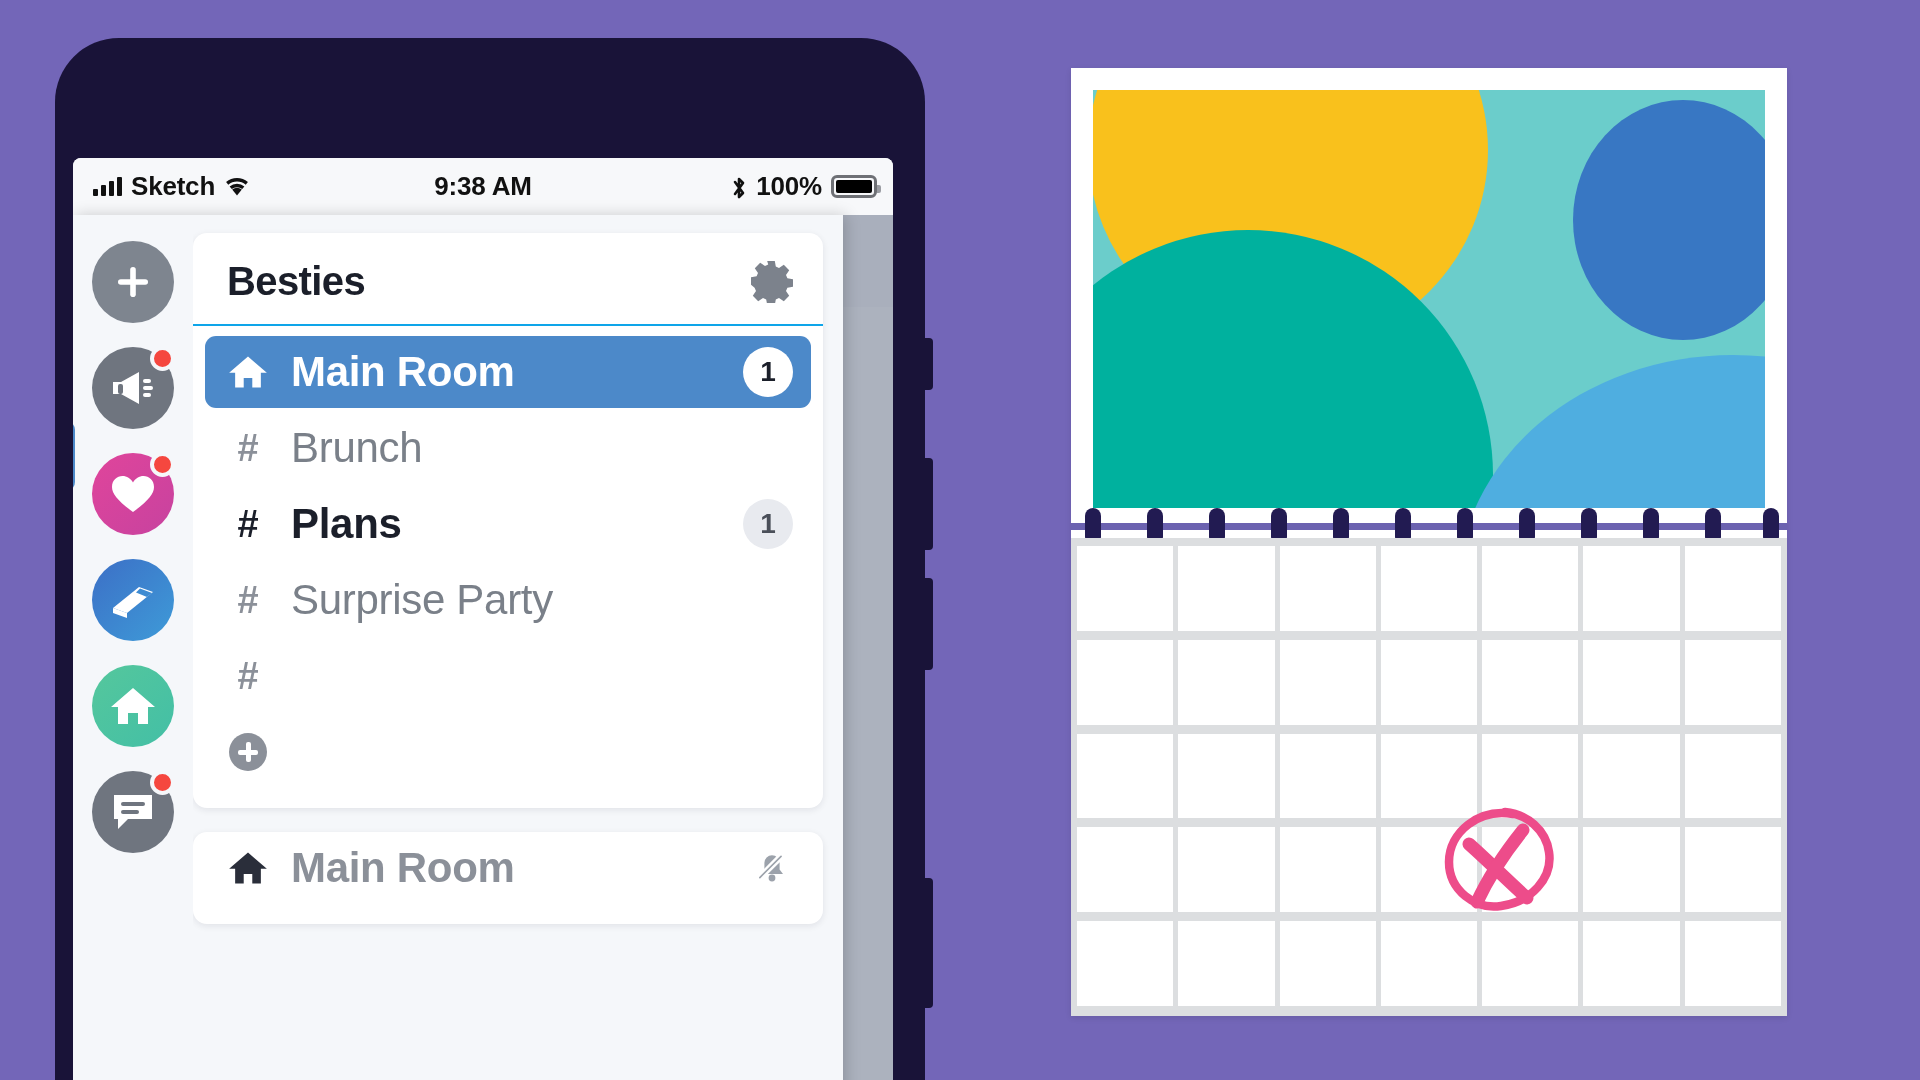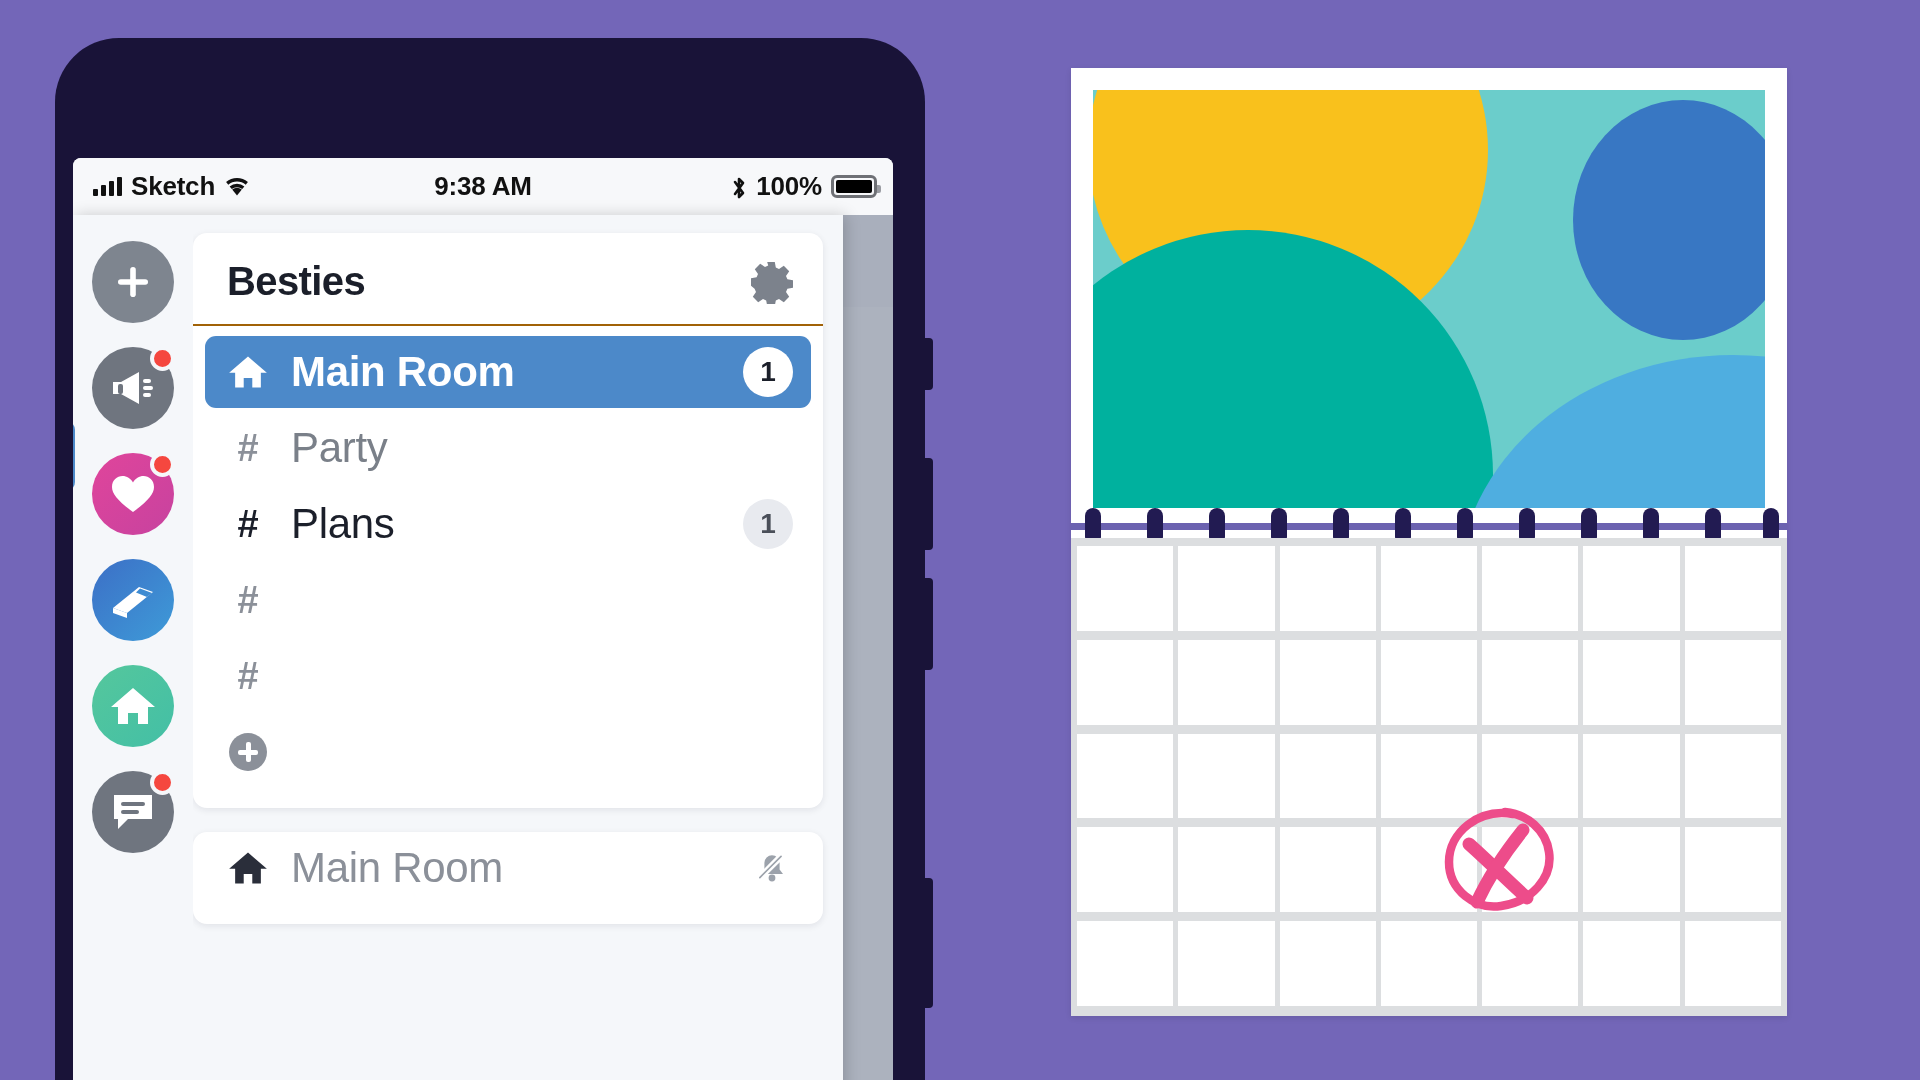--- a/index.html
+++ b/index.html
@@ -113,39 +113,39 @@
   }
 
   
   #rooms { flex:1; padding:18px 20px 0 0; overflow:hidden; }
   .card {
     background:#FFFFFF; border-radius:14px;
     box-shadow:0 2px 7px rgba(20,25,40,0.09);
     padding:0 0 16px 0; margin-bottom:24px;
   }
   .card-head {
-    display:flex; align-items:flex-end; justify-content:space-between;
+    display:flex; align-items:flex-start; justify-content:space-between;
     padding:26px 30px 20px 34px;
-    border-bottom:2px solid #a16207;
+    border-bottom:2px solid #0ea5e9;
     margin:0 0 10px 0;
   }
   .card-title { font-size:40px; font-weight:bold; color:#1B1F2A; letter-spacing:-0.6px; }
   .gear { width:44px; height:44px; }
 
   .row {
     display:flex; align-items:center;
     height:72px; margin:4px 12px; padding:0 18px 0 22px;
     border-radius:11px; gap:22px;
   }
   .row.active { background:#4C89C9; }
   .row .glyph { width:42px; display:flex; justify-content:center; align-items:center; flex:0 0 42px; }
   .row .hash { font-size:38px; font-weight:bold; color:#8B9099; line-height:1; }
   .row .hash.strong { color:#1B1F2A; }
   .row .label { flex:1; font-size:42px; color:#7A8089; letter-spacing:-0.3px; }
-  .row .label.strong { color:#1B1F2A; font-weight:normal; }
+  .row .label.strong { color:#1B1F2A; font-weight:bold; }
   .row.active .label { color:#FFFFFF; font-weight:bold; }
 
   .badge {
     width:50px; height:50px; border-radius:50%;
     display:flex; align-items:center; justify-content:center;
     font-size:28px; font-weight:bold;
   }
   .badge.on-blue { background:#FFFFFF; color:#1B1F2A; }
   .badge.plain   { background:#E8EAEF; color:#4A4F59; }
 
@@ -328,35 +328,36 @@
               </svg>
             </span>
             <span class="label">Main Room</span>
             <span class="badge on-blue">1</span>
           </div>
 
           <div class="row">
             <span class="glyph">
                 <span class="hash">#</span>
               </span>
-            <span class="label">Party</span>
+            <span class="label">Brunch</span>
           </div>
 
           <div class="row">
             <span class="glyph">
                 <span class="hash strong">#</span>
               </span>
             <span class="label strong">Plans</span>
             <span class="badge plain">1</span>
           </div>
 
           <div class="row">
             <span class="glyph">
                 <span class="hash">#</span>
               </span>
+            <span class="label">Surprise Party</span>
           </div>
 
           <div class="row">
             <span class="glyph">
                 <span class="hash">#</span>
               </span>
           </div>
 
           <div class="row">
             <span class="glyph pc-wrap">

